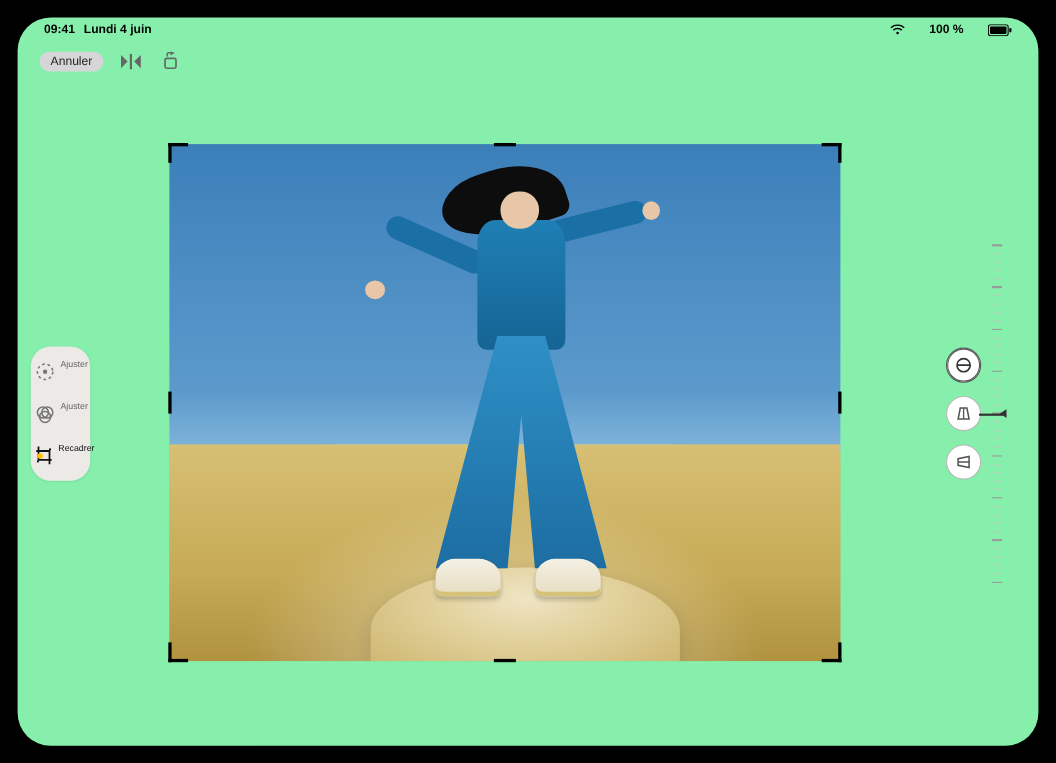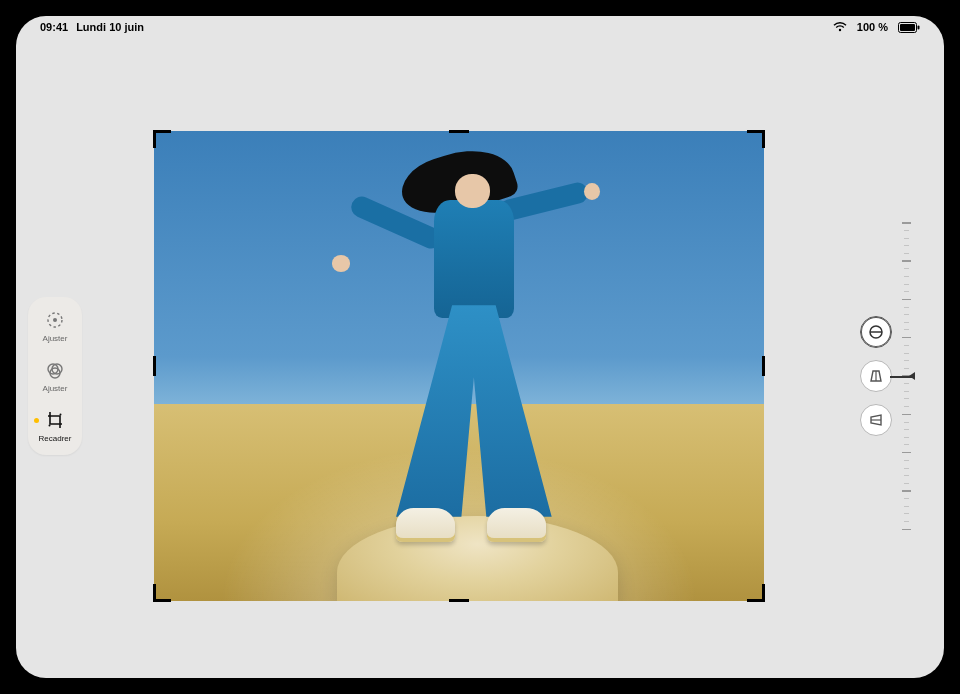--- a/index.html
+++ b/index.html
@@ -15,40 +15,40 @@
       width: 960px;
       height: 694px;
       background: #000;
       border-radius: 44px;
       padding: 16px;
       position: relative;
     }
     .screen {
       width: 100%;
       height: 100%;
-      background: #e5e5e5;
+      background: #86efac;
       border-radius: 30px;
       overflow: hidden;
       position: relative;
       display: flex;
       flex-direction: column;
     }
     
     .status-bar {
       height: 22px;
       display: flex;
       justify-content: space-between;
       align-items: center;
       padding: 0 24px;
       font-size: 11px;
       font-weight: 600;
       color: #000;
     }
     .status-left { display: flex; gap: 8px; }
-    .status-right { display: flex; gap: 10px; align-items: center; }
+    .status-right { display: flex; gap: 22px; align-items: center; }
     .wifi-icon, .battery-icon { display: inline-flex; }
     
     .toolbar {
       height: 36px;
       display: flex;
       justify-content: space-between;
       align-items: center;
       padding: 0 20px;
     }
     .toolbar-left, .toolbar-right { display: flex; align-items: center; gap: 14px; }
@@ -101,22 +101,21 @@
       padding: 12px 2px;
       display: flex;
       flex-direction: column;
       gap: 16px;
       align-items: center;
       width: 54px;
       box-shadow: 0 1px 2px rgba(0,0,0,.06);
     }
     .mode-item {
       display: flex;
-      flex-direction: column;
-      align-items: center;
+      flex-direction: row;
       gap: 3px;
       cursor: pointer;
       position: relative;
       width: 100%;
     }
     .mode-item .mode-icon {
       width: 22px; height: 22px;
       display: flex; align-items: center; justify-content: center;
       color: #555;
     }
@@ -334,40 +333,54 @@
   </style>
 </head>
 <body>
 
 <div class="device-frame">
   <div class="screen">
 
     <div class="status-bar">
       <div class="status-left">
         <span>09:41</span>
-        <span>Lundi 10 juin</span>
+        <span>Lundi 4 juin</span>
       </div>
       <div class="status-right">
         <span class="wifi-icon">
           <svg width="14" height="10" viewBox="0 0 14 10">
               <path d="M7 9.2a1.2 1.2 0 100-2.4 1.2 1.2 0 000 2.4zm-3.3-3.3a4.7 4.7 0 016.6 0l1-1a6.1 6.1 0 00-8.6 0l1 1zm-2.2-2.2a7.8 7.8 0 0111 0l1-1a9.2 9.2 0 00-13 0l1 1z" fill="#000"></path>
             </svg>
         </span>
         <span>100 %</span>
         <span class="battery-icon">
           <svg width="22" height="11" viewBox="0 0 22 11">
               <rect x="0.5" y="0.5" width="18" height="10" rx="2" fill="none" stroke="#000"></rect>
               <rect x="2" y="2" width="15" height="7" rx="1" fill="#000"></rect>
               <rect x="19.5" y="3.5" width="2" height="4" rx="1" fill="#000"></rect>
             </svg>
         </span>
       </div>
     </div>
 
     <div class="toolbar">
+      <div class="toolbar-left">
+        <button class="pill-btn">Annuler</button>
+        <span class="tb-icon">
+          <svg width="20" height="16" viewBox="0 0 20 16">
+              <path d="M9 1v14h2V1H9zM1 14l6-6-6-6v12zm18-12l-6 6 6 6V2z" fill="#666"></path>
+            </svg>
+        </span>
+        <span class="tb-icon">
+          <svg width="18" height="18" viewBox="0 0 18 18">
+              <rect x="4" y="6" width="10" height="9" rx="1.5" fill="none" stroke="#666" stroke-width="1.5"></rect>
+              <path d="M6 4V2a1 1 0 011-1h4l-1.5-1M11 1l-1.5 1.5" fill="none" stroke="#666" stroke-width="1.3" stroke-linecap="round"></path>
+            </svg>
+        </span>
+      </div>
     </div>
 
     <div class="editor">
 
       <div class="left-rail">
         <div class="mode-panel">
           <div class="mode-item">
             <span class="mode-icon">
               <svg width="20" height="20" viewBox="0 0 20 20">
                   <circle cx="10" cy="10" r="7" fill="none" stroke="#777" stroke-width="1.4" stroke-dasharray="2.5 2.5"></circle>

